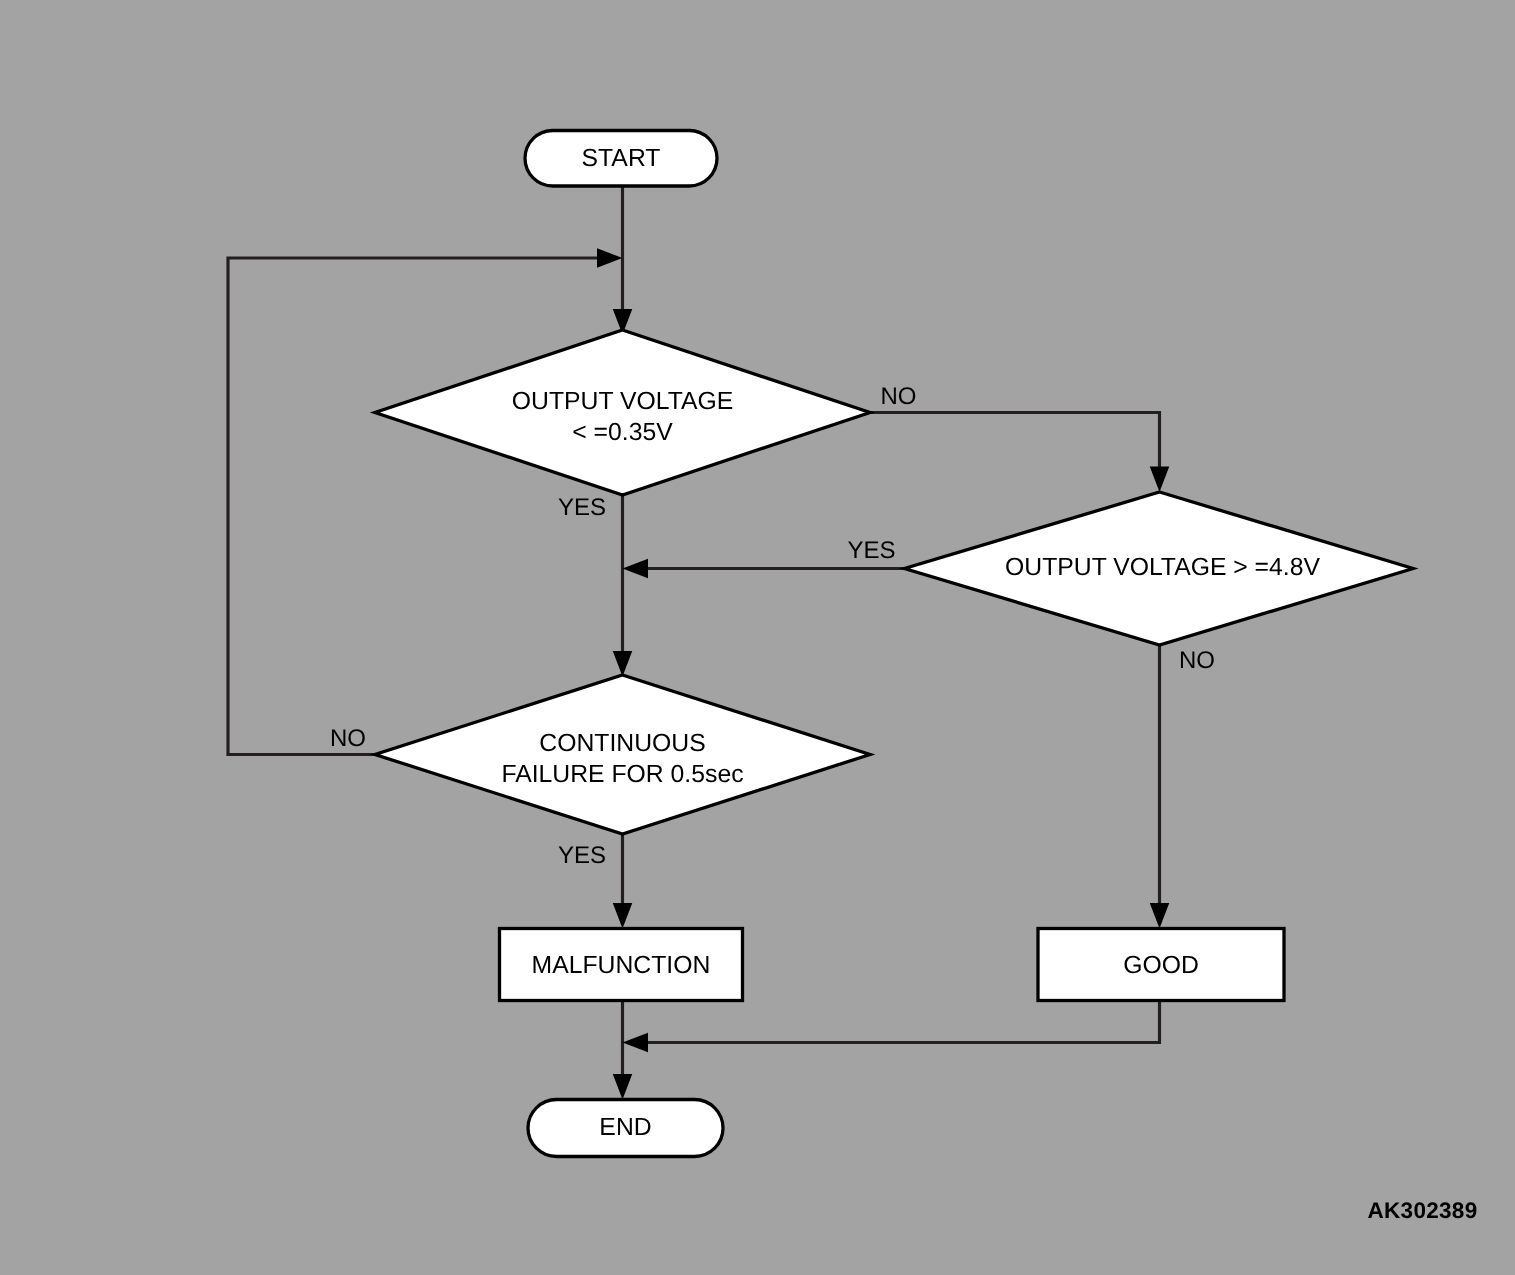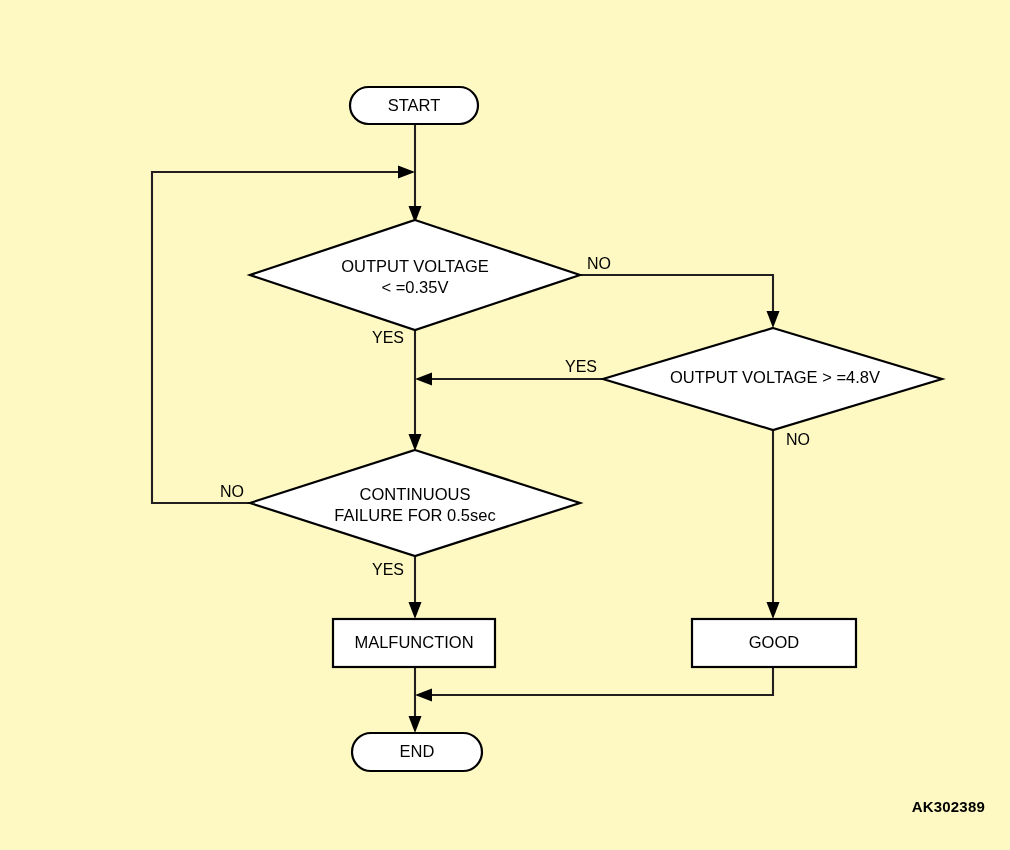--- a/index.html
+++ b/index.html
@@ -10,21 +10,21 @@
   body {
     width: 1010px;
     height: 850px;
     font-family: "Liberation Sans", sans-serif;
     overflow: hidden;
   }
   #flowchart-root {
     position: relative;
     width: 1010px;
     height: 850px;
-    background: #fef9c3;
+    background: #a3a3a3;
   }
   svg#flow-svg {
     position: absolute;
     left: 0;
     top: 0;
     width: 1010px;
     height: 850px;
     display: block;
   }
   .shape-stroke {

